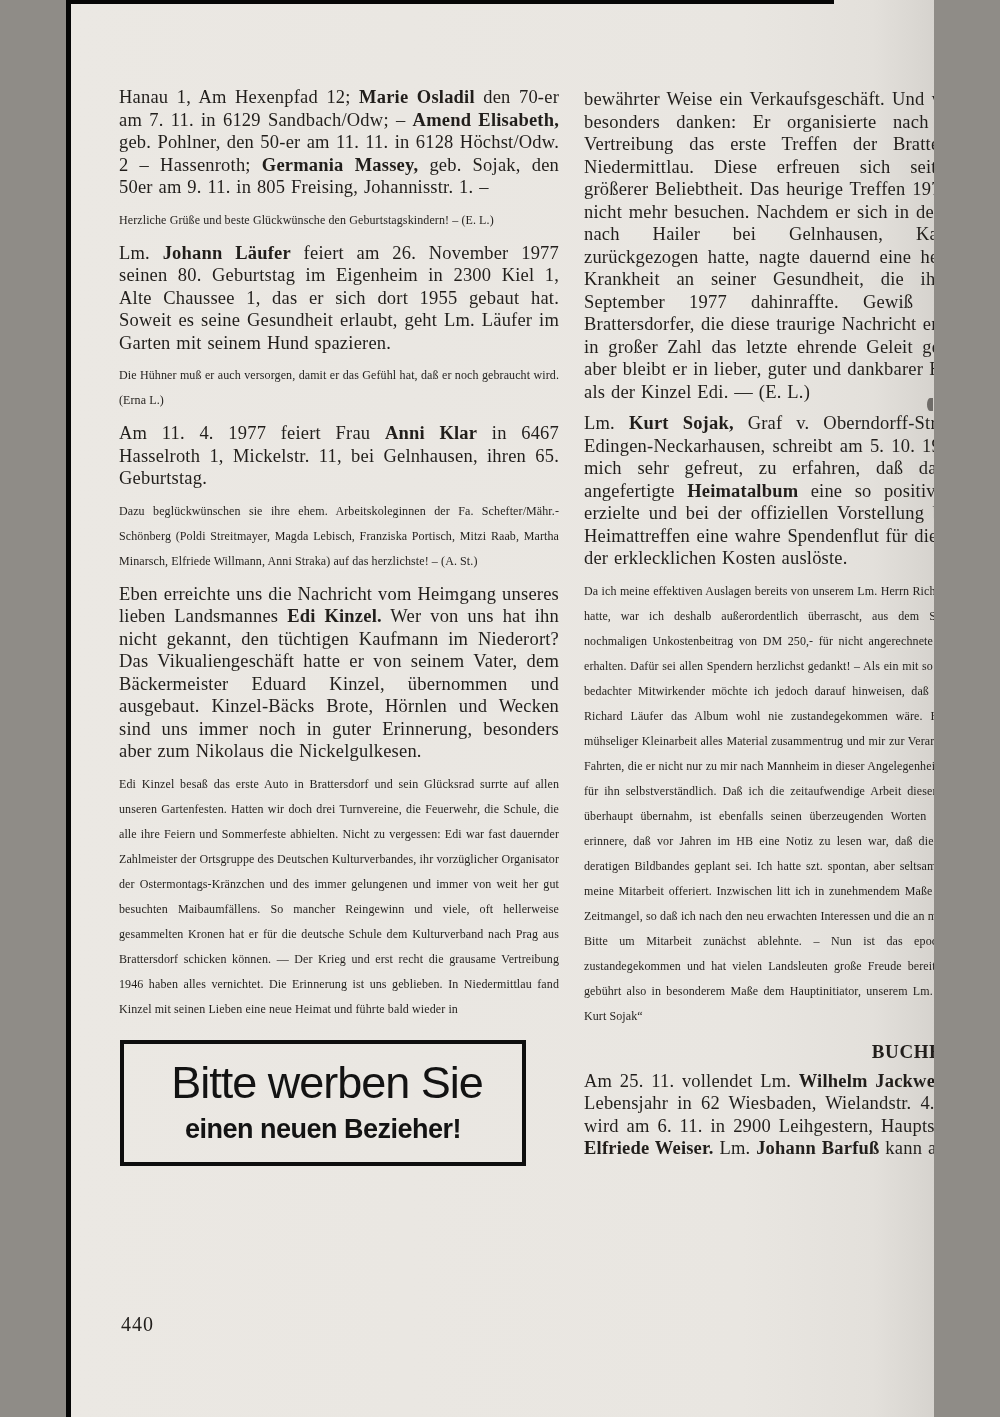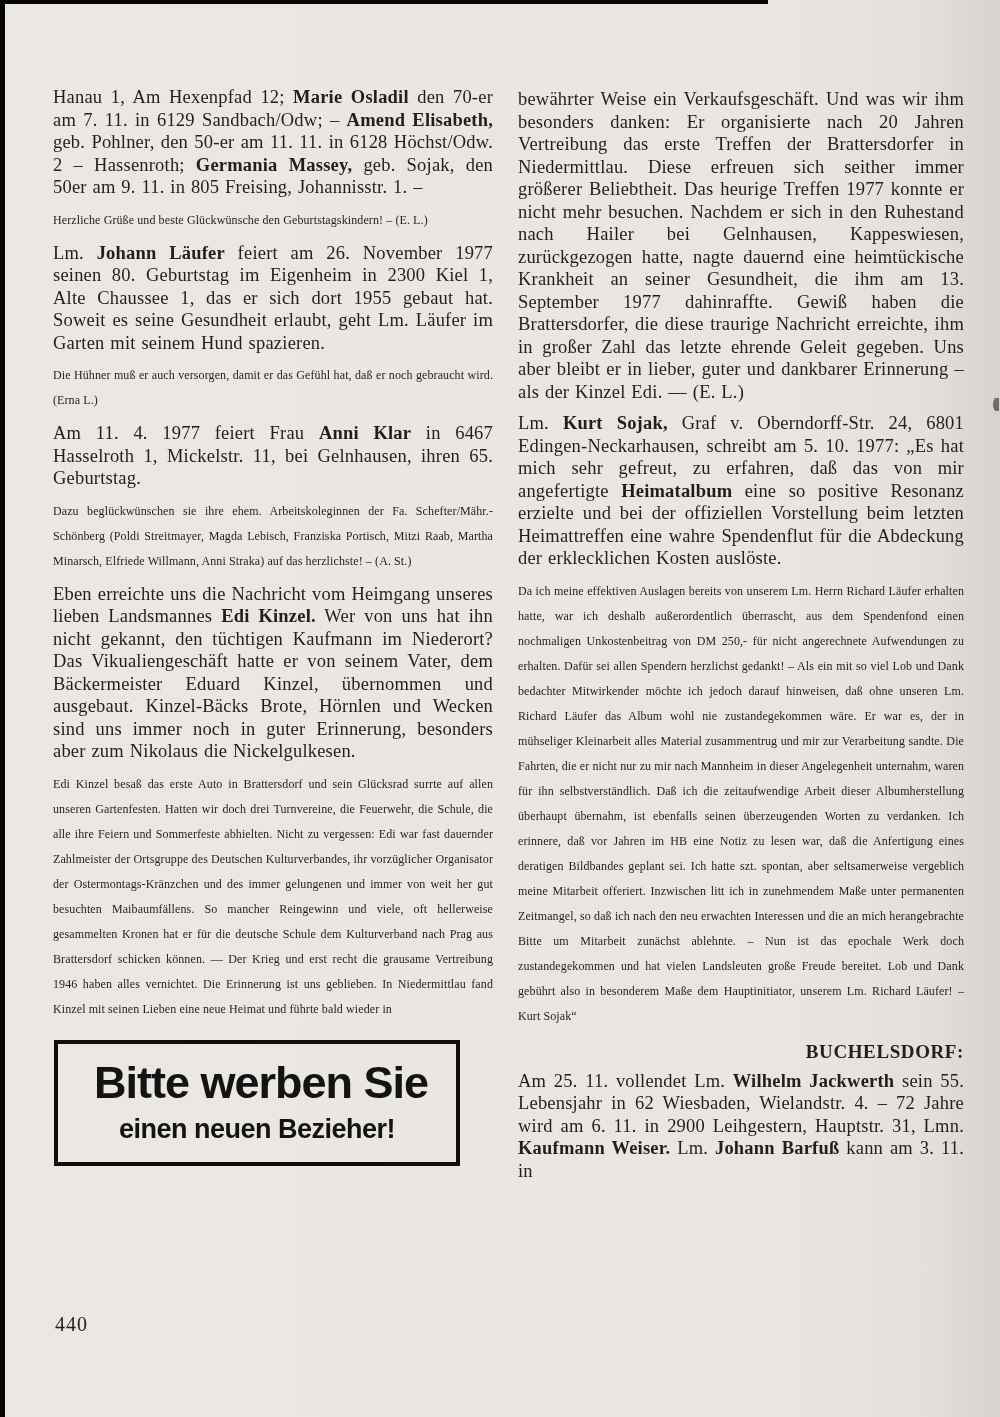--- a/index.html
+++ b/index.html
@@ -1,19 +1,19 @@
 <!DOCTYPE html>
 <html lang="de"><head>
 <meta charset="utf-8">
 <style>
   html,body{margin:0;padding:0;}
   body{background:#8f8c87;}
   .page{
     position:relative;
-    width:1000px;height:1417px;
+    width:868px;height:1417px;
     margin:0 auto;
     background:linear-gradient(90deg,#ebe8e3 0%,#e9e6e1 78%,#e3e0db 93%,#d6d3ce 100%);
     overflow:hidden;
     font-family:"Liberation Serif","DejaVu Serif",serif;
     color:#211e1b;
   }
   .edge-left{position:absolute;left:0;top:0;width:5px;height:100%;background:#060606;}
   .edge-top{position:absolute;left:0;top:0;width:768px;height:4px;background:#060606;}
   .speck{position:absolute;right:1px;top:398px;width:6px;height:13px;background:#6f6c68;border-radius:50% 0 0 50%;}
   .col{position:absolute;top:86px;text-align:justify;}
@@ -25,21 +25,21 @@
   .b{font-weight:bold;}
   .heading{font-size:19px;font-weight:bold;letter-spacing:0.6px;margin:12px 0 7px 0;text-align:right;}
   .ad{
     margin:18px 0 0 1px;
     width:398px;height:118px;
     border:4px solid #0e0e0e;
     display:flex;flex-direction:column;align-items:center;justify-content:center;
     font-family:"Liberation Sans","DejaVu Sans",sans-serif;
     text-align:center;
   }
-  .ad-l1{font-size:45px;font-weight:bold;letter-spacing:-1px;line-height:1.02;color:#131313;margin-left:8px;}
+  .ad-l1{font-size:45px;font-weight:normal;letter-spacing:-1px;line-height:1.02;color:#131313;margin-left:8px;}
   .ad-l2{font-size:27px;font-weight:bold;letter-spacing:-0.5px;margin-top:9px;color:#131313;}
   .pagenum{position:absolute;left:55px;top:1313px;font-size:20px;letter-spacing:1px;}
 </style>
 </head>
 <body>
 
 <div class="page">
 
   <div class="edge-left"></div>
   <div class="edge-top"></div>
@@ -65,18 +65,18 @@
   </div>
 
   <div class="col col-right">
     <p class="lg">bewährter Weise ein Verkaufsgeschäft. Und was wir ihm besonders danken: Er organisierte nach 20 Jahren Vertreibung das erste Treffen der Brattersdorfer in Niedermittlau. Diese erfreuen sich seither immer größerer Beliebtheit. Das heurige Treffen 1977 konnte er nicht mehr besuchen. Nachdem er sich in den Ruhestand nach Hailer bei Gelnhausen, Kappeswiesen, zurückgezogen hatte, nagte dauernd eine heimtückische Krankheit an seiner Gesundheit, die ihm am 13. September 1977 dahinraffte. Gewiß haben die Brattersdorfer, die diese traurige Nachricht erreichte, ihm in großer Zahl das letzte ehrende Geleit gegeben. Uns aber bleibt er in lieber, guter und dankbarer Erinnerung – als der Kinzel Edi. — (E. L.)</p>
 
     <p class="lg"><span>Lm. </span><span class="b">Kurt Sojak,</span><span> Graf v. Oberndorff-Str. 24, 6801 Edingen-Neckarhausen, schreibt am 5. 10. 1977: „Es hat mich sehr gefreut, zu erfahren, daß das von mir angefertigte </span><span class="b">Heimatalbum</span><span> eine so positive Resonanz erzielte und bei der offiziellen Vorstellung beim letzten Heimattreffen eine wahre Spendenflut für die Abdeckung der erklecklichen Kosten auslöste.</span></p>
     <p class="sm">Da ich meine effektiven Auslagen bereits von unserem Lm. Herrn Richard Läufer erhalten hatte, war ich deshalb außerordentlich überrascht, aus dem Spendenfond einen nochmaligen Unkostenbeitrag von DM 250,- für nicht angerechnete Aufwendungen zu erhalten. Dafür sei allen Spendern herzlichst gedankt! – Als ein mit so viel Lob und Dank bedachter Mitwirkender möchte ich jedoch darauf hinweisen, daß ohne unseren Lm. Richard Läufer das Album wohl nie zustandegekommen wäre. Er war es, der in mühseliger Kleinarbeit alles Material zusammentrug und mir zur Verarbeitung sandte. Die Fahrten, die er nicht nur zu mir nach Mannheim in dieser Angelegenheit unternahm, waren für ihn selbstverständlich. Daß ich die zeitaufwendige Arbeit dieser Albumherstellung überhaupt übernahm, ist ebenfalls seinen überzeugenden Worten zu verdanken. Ich erinnere, daß vor Jahren im HB eine Notiz zu lesen war, daß die Anfertigung eines deratigen Bildbandes geplant sei. Ich hatte szt. spontan, aber seltsamerweise vergeblich meine Mitarbeit offeriert. Inzwischen litt ich in zunehmendem Maße unter permanenten Zeitmangel, so daß ich nach den neu erwachten Interessen und die an mich herangebrachte Bitte um Mitarbeit zunächst ablehnte. – Nun ist das epochale Werk doch zustandegekommen und hat vielen Landsleuten große Freude bereitet. Lob und Dank gebührt also in besonderem Maße dem Hauptinitiator, unserem Lm. Richard Läufer! – Kurt Sojak“</p>
 
     <div class="heading">BUCHELSDORF:</div>
 
-    <p class="lg"><span>Am 25. 11. vollendet Lm. </span><span class="b">Wilhelm Jackwerth</span><span> sein 55. Lebensjahr in 62 Wiesbaden, Wielandstr. 4. – 72 Jahre wird am 6. 11. in 2900 Leihgestern, Hauptstr. 31, Lmn. </span><span class="b">Kaufmann Weiser.</span><span> Lm. </span><span class="b">Johann Barfuß</span><span> kann am 3. 11. in</span></p>
+    <p class="lg"><span>Am 25. 11. vollendet Lm. </span><span class="b">Wilhelm Jackwerth</span><span> sein 55. Lebensjahr in 62 Wiesbaden, Wielandstr. 4. – 72 Jahre wird am 6. 11. in 2900 Leihgestern, Hauptstr. 31, Lmn. </span><span class="b">Elfriede Weiser.</span><span> Lm. </span><span class="b">Johann Barfuß</span><span> kann am 3. 11. in</span></p>
   </div>
 
   <div class="pagenum">440</div>
 
 </div>
 
 </body></html>

